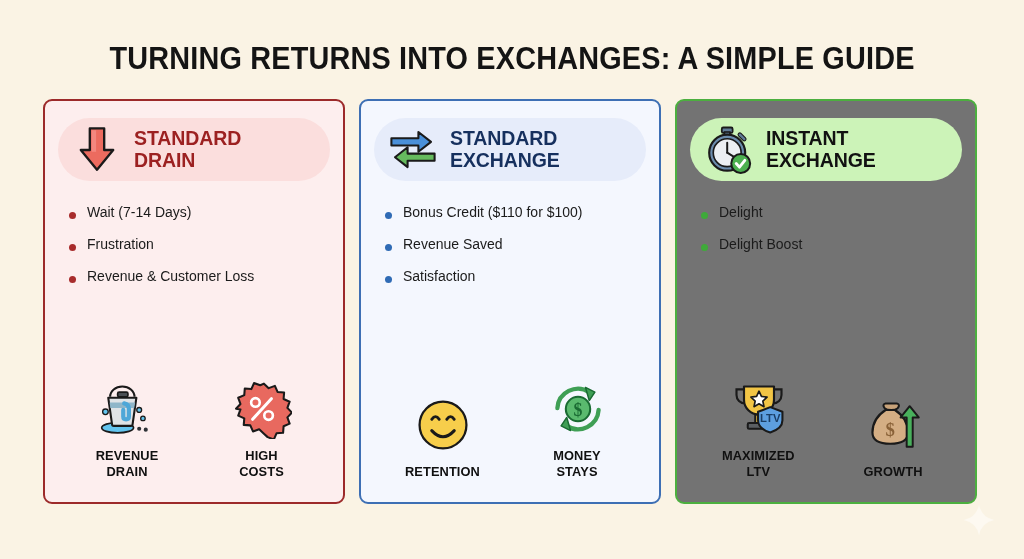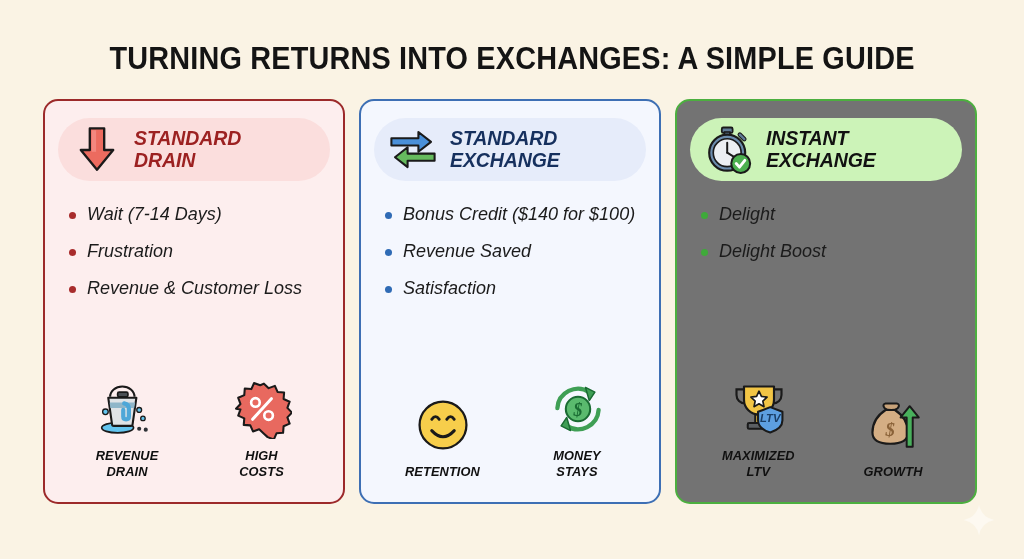--- a/index.html
+++ b/index.html
@@ -26,25 +26,24 @@
     font-family:"Liberation Sans Narrow","Liberation Sans",sans-serif;
     transform:scaleX(.93);transform-origin:center;
     white-space:nowrap;
   }
 
   
   .cards{position:absolute;top:99px;left:43px;width:938px;height:405px;display:flex;gap:14px;}
   .card{
     position:relative;
     width:302px;height:405px;
-    border-radius:15px;
+    border-radius:9px;
     border:2px solid #000;
     box-sizing:border-box;
     overflow:hidden;
-    font-style:italic;
   }
   .card.refund{background:#fdeeee;border-color:#9c2a2a;}
   .card.exchange{background:#f4f7fe;border-color:#3d6fb4;}
   .card.instant{background:#737373;border-color:#4caf3f;}
 
   
   .hdr{
     position:absolute;top:17px;left:13px;right:13px;height:63px;
     border-radius:32px;
     display:flex;align-items:center;gap:10px;
@@ -67,21 +66,21 @@
 
   
   .bullets{
     position:absolute;top:103px;left:22px;right:14px;
     margin:0;padding:0;list-style:none;
   }
   .bullets li{
     position:relative;
     padding-left:20px;
     margin-bottom:15px;
-    font-size:18px;line-height:1.22;color:#1b1b1b;
+    font-size:14px;line-height:1.22;color:#1b1b1b;
     font-family:"Liberation Sans Narrow","Liberation Sans",sans-serif;
     letter-spacing:0px;
   }
   .bullets li::before{
     content:"";position:absolute;left:2px;top:8px;
     width:7px;height:7px;border-radius:50%;
   }
   .refund .bullets li::before{background:#a82c2c;}
   .exchange .bullets li::before{background:#2f6bb5;}
   .instant .bullets li::before{background:#3faa3a;}
@@ -170,21 +169,21 @@
           <path d="M6 17 h30 v-7 l14 11 -14 11 v-7 H6 z" fill="#4a90d9" stroke="#1a1a1a" stroke-width="2.3" stroke-linejoin="round"></path>
           <path d="M54 42 H24 v7 L10 38 24 27 v7 h30 z" fill="#66bb5e" stroke="#1a1a1a" stroke-width="2.3" stroke-linejoin="round"></path>
         </svg>
         <div class="hdr-text">
           <span>STANDARD</span>
           <span>EXCHANGE</span>
         </div>
       </div>
 
       <ul class="bullets">
-        <li>Bonus Credit ($140 for $100)</li>
+        <li>Bonus Credit ($110 for $100)</li>
         <li>Revenue Saved</li>
         <li>Satisfaction</li>
       </ul>
 
       <div class="foot">
         <div class="foot-item">
           <svg class="foot-icon" viewBox="0 0 64 64">
             <circle cx="32" cy="32" r="25" fill="#f7ce4b" stroke="#1a1a1a" stroke-width="2.4"></circle>
             <path d="M20 26 q4-6 8 0" fill="none" stroke="#1a1a1a" stroke-width="3" stroke-linecap="round"></path>
             <path d="M36 26 q4-6 8 0" fill="none" stroke="#1a1a1a" stroke-width="3" stroke-linecap="round"></path>

